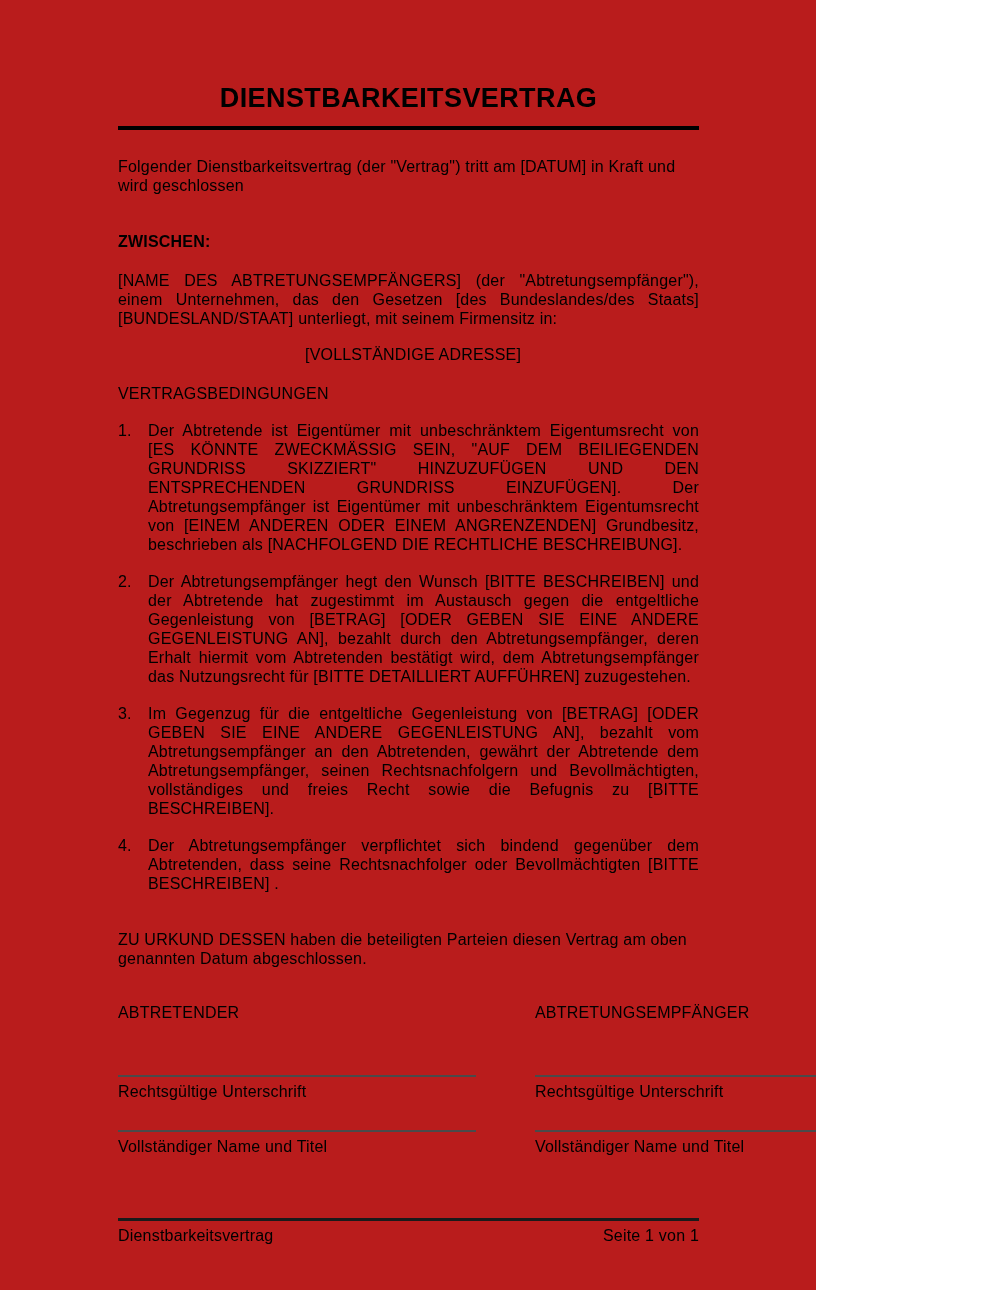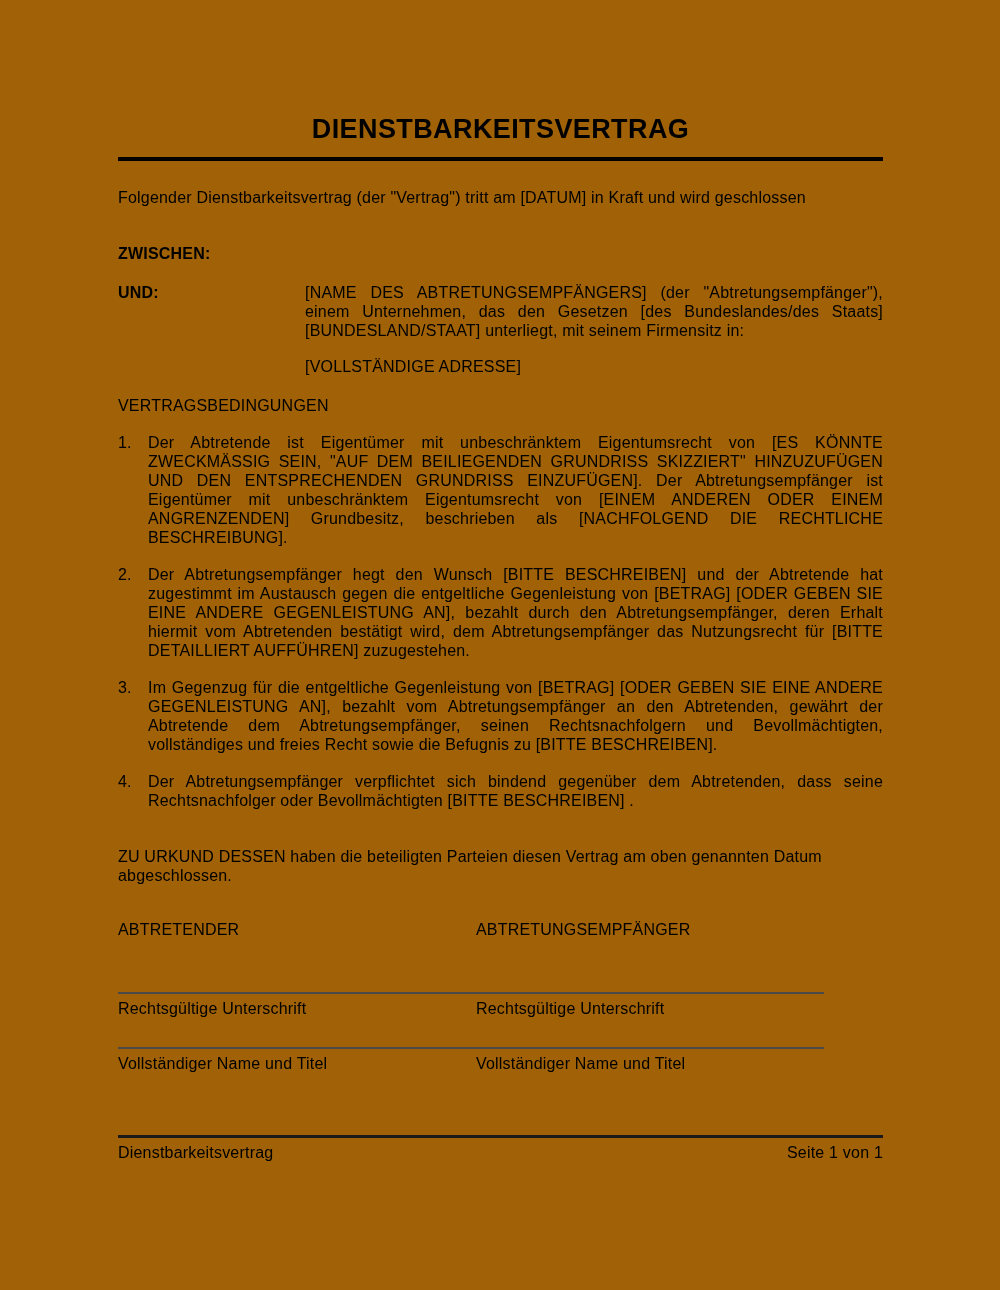--- a/index.html
+++ b/index.html
@@ -3,50 +3,50 @@
 <meta charset="utf-8">
 <style>
   * { margin: 0; padding: 0; box-sizing: border-box; }
   html, body { background: #ffffff; }
   body {
     width: 1000px;
     font-family: "Liberation Sans", "DejaVu Sans", sans-serif;
     color: #000000;
   }
   .page {
-    width: 1000px;
+    width: 816px;
     height: 1290px;
-    background: #a16207;
-    padding: 113px 117px 0 118px;
+    background: #b91c1c;
+    padding: 82px 117px 0 118px;
     overflow: hidden;
     font-size: 16px;
     line-height: 19px;
     letter-spacing: 0.2px;
   }
   .doc-title {
     font-size: 27px;
     line-height: 32px;
     font-weight: bold;
     text-align: center;
     letter-spacing: 0.4px;
   }
   .title-rule { height: 4px; background: #000000; margin-top: 12px; }
   .intro { margin-top: 27px; }
-  .party-row { display: flex; margin-top: 37px; }
+  .party-row { display: flex; margin-top: 37px; align-items: flex-end; }
   .party-row.second { margin-top: 20px; }
   .party-label { flex: 0 0 187px; width: 187px; font-weight: bold; }
   .party-body { flex: 1; text-align: justify; }
   .party-address { margin-left: 187px; margin-top: 15px; }
   .party-address.second { margin-top: 17px; }
   .terms-heading { font-size: 16px; line-height: 19px; font-weight: normal; margin-top: 20px; }
   .term { display: flex; margin-top: 18px; }
   .term-number { flex: 0 0 30px; width: 30px; }
   .term-text { flex: 1; text-align: justify; }
   .witness { margin-top: 37px; }
-  .sig-grid { display: grid; grid-template-columns: 358px 348px; margin-top: 35px; }
+  .sig-grid { display: grid; grid-template-columns: 358px 348px; column-gap: 59px; margin-top: 35px; }
   .sig-line { height: 2px; background: #4a4a4a; margin-top: 53px; }
   .sig-line.lower { margin-top: 29px; }
   .sig-caption { margin-top: 5px; }
   .footer-rule { height: 3px; background: #1a1a1a; margin-top: 62px; }
   .page-footer { display: flex; justify-content: space-between; margin-top: 5px; }
 </style>
 </head>
 <body>
 
 <div class="page">
@@ -54,21 +54,20 @@
   <h1 class="doc-title">DIENSTBARKEITSVERTRAG</h1>
   <div class="title-rule"></div>
 
   <p class="intro">Folgender Dienstbarkeitsvertrag (der "Vertrag") tritt am [DATUM] in Kraft und wird geschlossen</p>
 
   <div class="party-row">
     <div class="party-label">ZWISCHEN:</div>
   </div>
 
   <div class="party-row second">
-    <div class="party-label">UND:</div>
     <div class="party-body">[NAME DES ABTRETUNGSEMPFÄNGERS] (der "Abtretungsempfänger"), einem Unternehmen, das den Gesetzen [des Bundeslandes/des Staats] [BUNDESLAND/STAAT] unterliegt, mit seinem Firmensitz in:</div>
   </div>
   <p class="party-address second">[VOLLSTÄNDIGE ADRESSE]</p>
 
   <h2 class="terms-heading">VERTRAGSBEDINGUNGEN</h2>
 
   <div class="terms">
     <div class="term">
       <span class="term-number">1.</span>
       <span class="term-text">Der Abtretende ist Eigentümer mit unbeschränktem Eigentumsrecht von [ES KÖNNTE ZWECKMÄSSIG SEIN, "AUF DEM BEILIEGENDEN GRUNDRISS SKIZZIERT" HINZUZUFÜGEN UND DEN ENTSPRECHENDEN GRUNDRISS EINZUFÜGEN]. Der Abtretungsempfänger ist Eigentümer mit unbeschränktem Eigentumsrecht von [EINEM ANDEREN ODER EINEM ANGRENZENDEN] Grundbesitz, beschrieben als [NACHFOLGEND DIE RECHTLICHE BESCHREIBUNG].</span>

